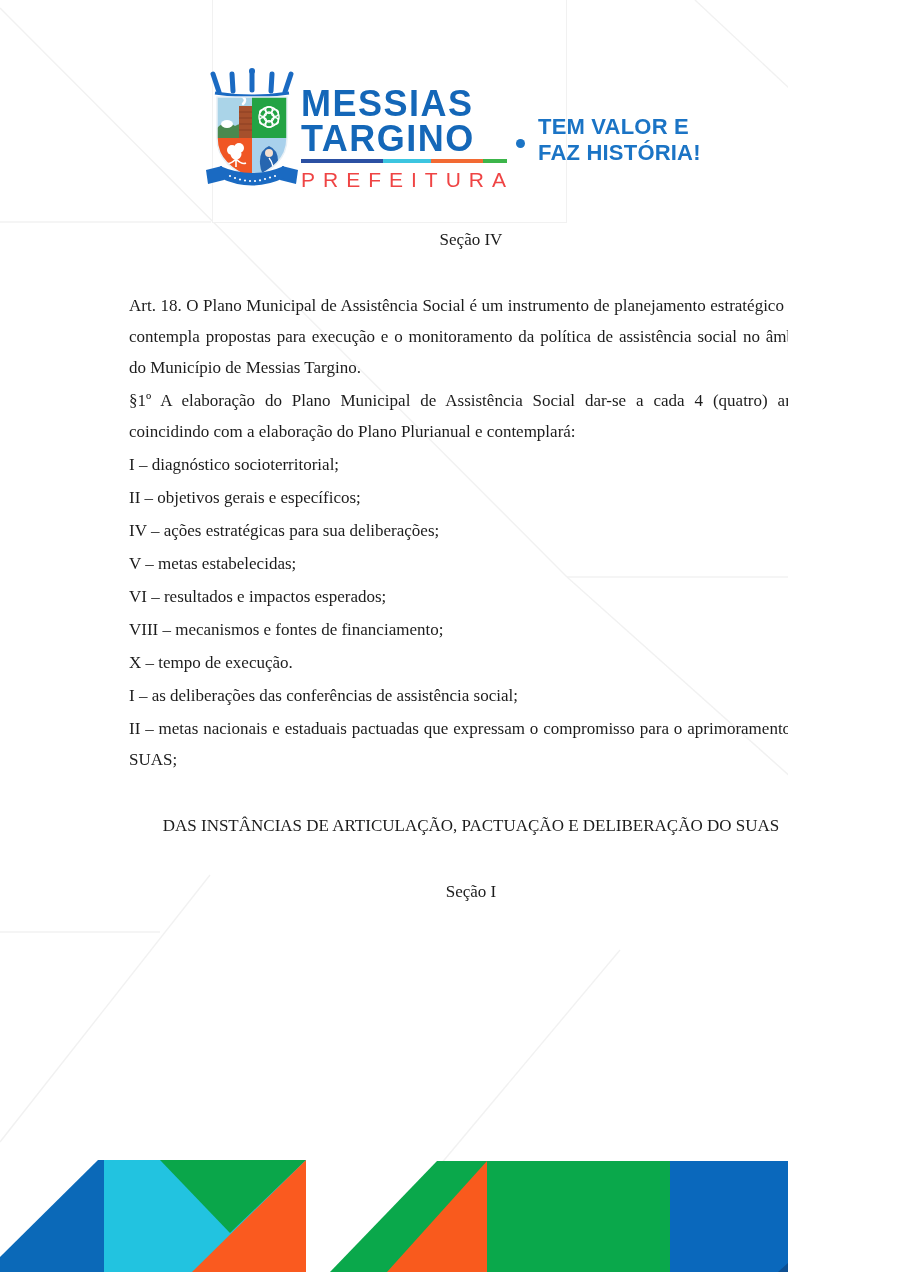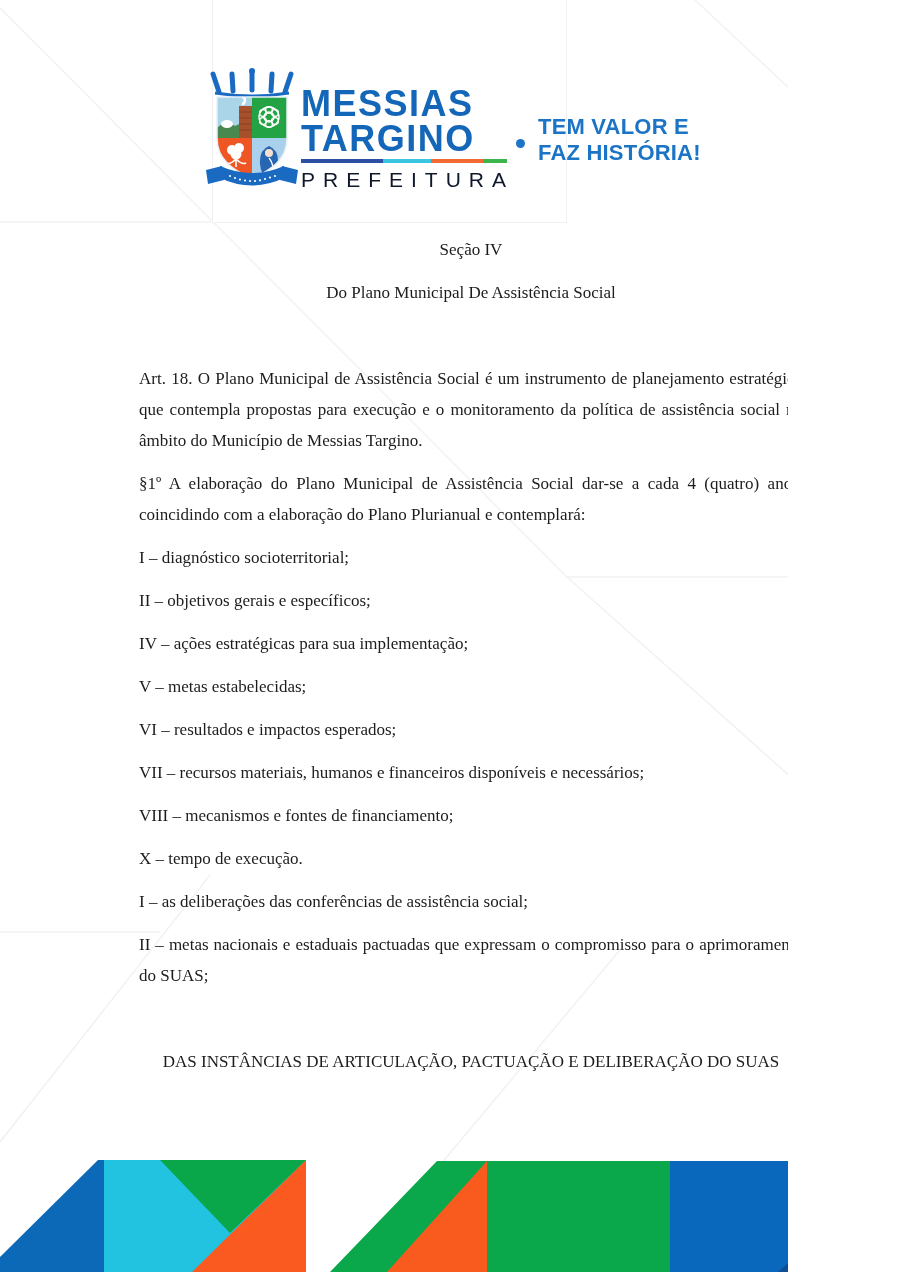--- a/index.html
+++ b/index.html
@@ -13,30 +13,30 @@
 
   
   .header-box{position:absolute;left:212px;top:0;width:353px;height:222px;background:#fff;
               border-left:1px solid #f1f1f1;border-right:1px solid #f1f1f1;border-bottom:1px solid #f1f1f1;}
 
   .wordmark{position:absolute;left:301px;top:86px;width:230px;
             font-family:"Liberation Sans","DejaVu Sans",sans-serif;}
   .wordmark .line{font-size:36px;line-height:35px;font-weight:700;letter-spacing:1.5px;color:#1467b8;}
   .brandbar{display:flex;width:206px;height:4px;margin-top:3px;}
   .brandbar span{display:block;height:4px;}
-  .prefeitura{margin-top:5px;font-size:21px;font-weight:400;letter-spacing:8px;color:#0f172a;}
+  .prefeitura{margin-top:5px;font-size:21px;font-weight:400;letter-spacing:8px;color:#ef4444;}
 
   .logo-dot{position:absolute;left:516px;top:139px;width:9px;height:9px;border-radius:50%;background:#1b74c5;}
   .tagline{position:absolute;left:538px;top:114px;font-family:"Liberation Sans","DejaVu Sans",sans-serif;
            font-size:22px;line-height:26px;color:#1b74c5;font-weight:600;letter-spacing:0.2px;}
   .tagline b{font-weight:800;}
 
   
   .doc{position:absolute;left:127px;top:222px;width:688px;font-size:17px;line-height:31px;}
-  .doc p{margin:12px;}
+  .doc p{margin:2px;}
   .center{text-align:center;}
   .just{text-align:justify;text-justify:inter-word;}
   .sp{height:31px;}
 
   .footer-art{position:absolute;left:0;top:1150px;width:900px;height:122px;}
 </style>
 </head>
 <body>
 
 <div class="page">
@@ -140,37 +140,36 @@
 
   <div class="logo-dot"></div>
 
   <div class="tagline">
     <div><span>TEM </span><b>VALOR</b><span> E</span></div>
     <div><span>FAZ </span><b>HISTÓRIA!</b></div>
   </div>
 
   <div class="doc">
     <p class="center">Seção IV</p>
-    <p class="center">Do Plano Municipal De Assistência Social</p>
     <div class="sp"></div>
     <p class="just">Art. 18. O Plano Municipal de Assistência Social é um instrumento de planejamento estratégico que contempla propostas para execução e o monitoramento da política de assistência social no âmbito do Município de Messias Targino.</p>
     <p class="just">§1º A elaboração do Plano Municipal de Assistência Social dar-se a cada 4 (quatro) anos, coincidindo com a elaboração do Plano Plurianual e contemplará:</p>
     <p>I – diagnóstico socioterritorial;</p>
     <p>II – objetivos gerais e específicos;</p>
-    <p>IV – ações estratégicas para sua implementação;</p>
+    <p>IV – ações estratégicas para sua deliberações;</p>
     <p>V – metas estabelecidas;</p>
     <p>VI – resultados e impactos esperados;</p>
-    <p>VII – recursos materiais, humanos e financeiros disponíveis e necessários;</p>
     <p>VIII – mecanismos e fontes de financiamento;</p>
     <p>X – tempo de execução.</p>
     <p>I – as deliberações das conferências de assistência social;</p>
     <p class="just">II – metas nacionais e estaduais pactuadas que expressam o compromisso para o aprimoramento do SUAS;</p>
     <div class="sp"></div>
     <p class="center">DAS INSTÂNCIAS DE ARTICULAÇÃO, PACTUAÇÃO E DELIBERAÇÃO DO SUAS</p>
     <div class="sp"></div>
+    <p class="center">Seção I</p>
   </div>
 
   <svg class="footer-art" width="900" height="122" viewBox="0 0 900 122">
     <g>
       <polygon points="98,10 104,10 104,122 0,122 0,107" fill="#0b69b8"></polygon>
       <rect x="104" y="10" width="202" height="112" fill="#22c3e0"></rect>
       <polygon points="160,10 306,10 230,83" fill="#0aa64a"></polygon>
       <polygon points="306,10 306,122 192,122" fill="#fa5a1f"></polygon>
     </g>
     <g>

